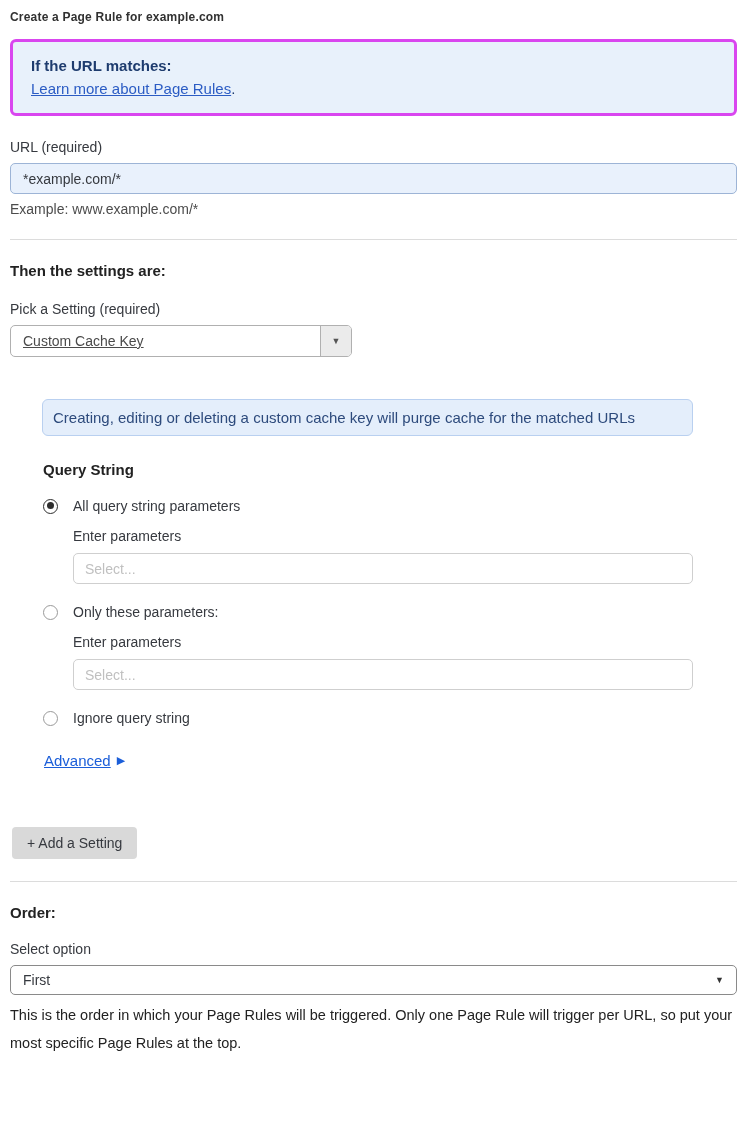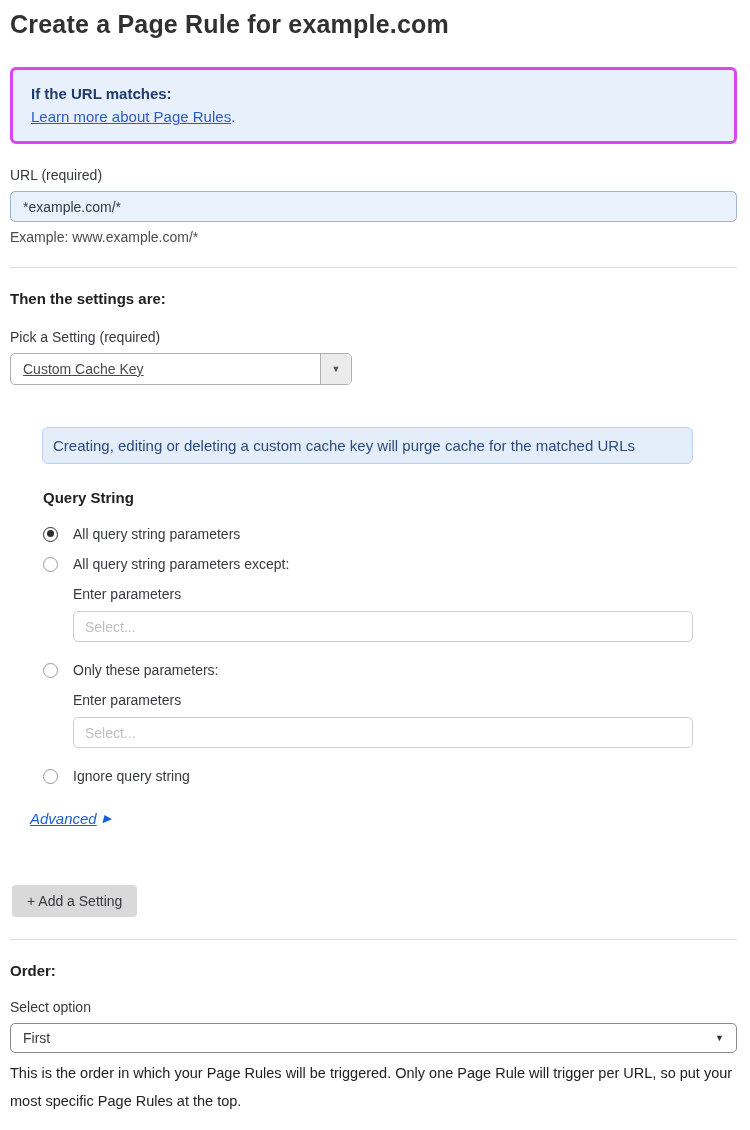--- a/index.html
+++ b/index.html
@@ -6,24 +6,24 @@
   html, body { background: #ffffff; }
   body {
     width: 750px;
     height: 1130px;
     font-family: "Liberation Sans", sans-serif;
     color: #36393f;
     padding: 10px 13px 0 10px;
     overflow: hidden;
   }
   .page-title {
-    font-size: 25px;
+    font-size: 12px;
     font-weight: bold;
     color: #313131;
-    margin-bottom: 28px;
+    margin-bottom: 15px;
     letter-spacing: .2px;
   }
   
   .info-box {
     background: #e8f1fb;
     border: 3px solid #d946ef;
     border-radius: 6px;
     padding: 12px 18px 13px 18px;
     color: #1e3c6e;
     font-size: 15px;
@@ -129,25 +129,24 @@
     border-radius: 5px;
     padding: 0 11px;
     font-family: "Liberation Sans", sans-serif;
     font-size: 14px;
     color: #36393f;
     outline: none;
     background: #fff;
   }
   .tag-input::placeholder { color: #c0c0c0; }
   .advanced-row {
-    margin: 26px 0 0 20px;
-    display: flex;
-    align-items: center;
-    cursor: pointer;
-    font-style: italic;
+    margin: 26px 0 0 34px;
+    display: flex;
+    align-items: center;
+    cursor: pointer;
   }
   .advanced-link {
     font-size: 15px;
     color: #1b5ed9;
     text-decoration: underline;
   }
   .advanced-caret {
     font-size: 11px;
     color: #1b5ed9;
     margin-left: 6px;
@@ -225,24 +224,20 @@
 <div class="notice-box">Creating, editing or deleting a custom cache key will purge cache for the matched URLs</div>
 
 <div class="qs-section">
   <div class="qs-heading">Query String</div>
 
   <div class="radio-row">
     <span class="radio selected"></span>
     <span class="radio-label">All query string parameters</span>
   </div>
 
-  <div class="radio-row">
-    <span class="radio"></span>
-    <span class="radio-label">All query string parameters except:</span>
-  </div>
   <div class="sub-field">
     <div class="sub-label">Enter parameters</div>
     <input class="tag-input" type="text" placeholder="Select..." style="">
   </div>
 
   <div class="radio-row">
     <span class="radio"></span>
     <span class="radio-label">Only these parameters:</span>
   </div>
   <div class="sub-field">

